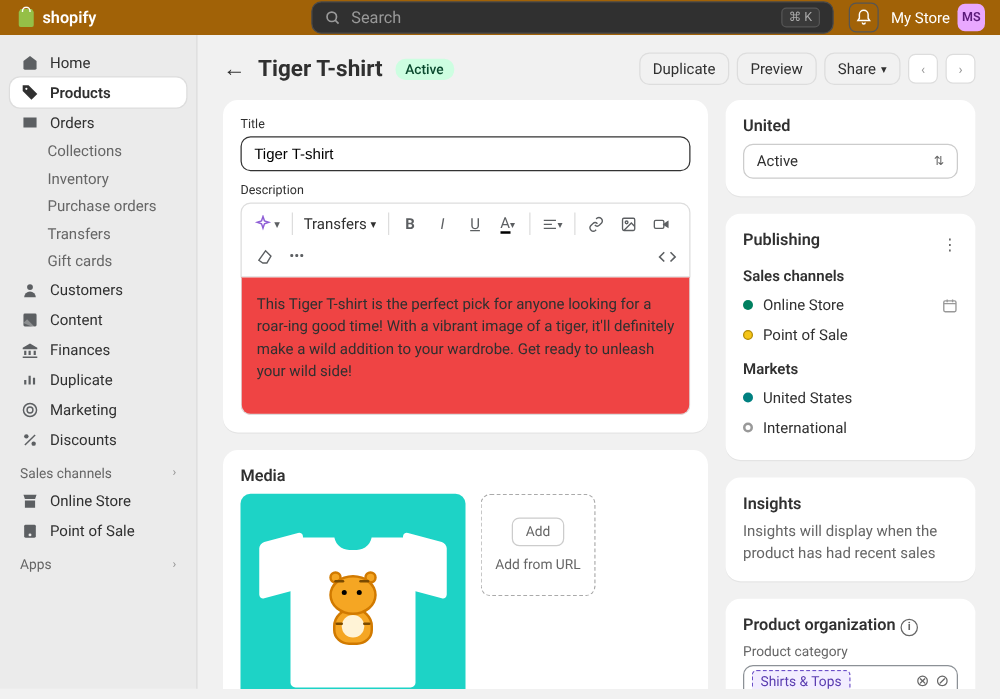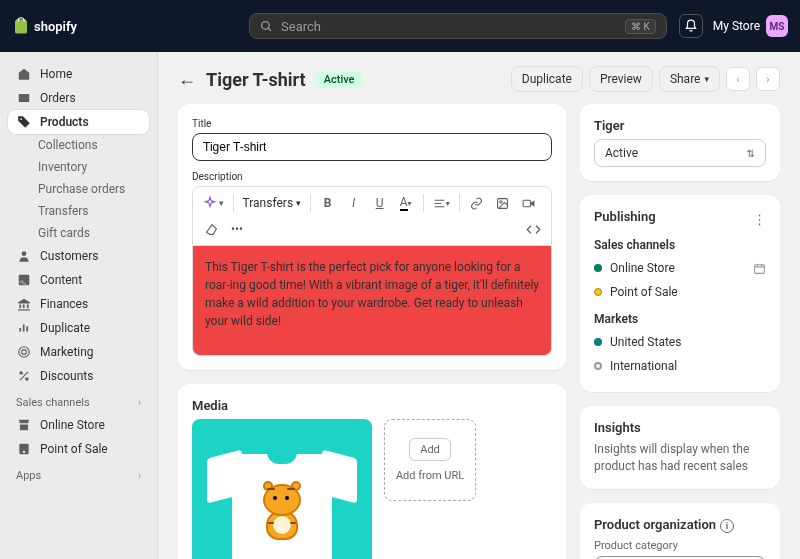--- a/index.html
+++ b/index.html
@@ -1,19 +1,19 @@
 <!DOCTYPE html>
 <html><head>
 <meta charset="utf-8">
 <style>
   * { box-sizing: border-box; margin: 0; padding: 0; }
   body { font-family: -apple-system, BlinkMacSystemFont, "Segoe UI", Roboto, sans-serif; background: #f1f1f1; font-size: 13px; color: #303030; width: 800px; height: 559px; overflow: hidden; }
   
   
-  .topbar { background: #0f172a; height: 52px; display: flex; align-items: center; padding: 0 12px; gap: 12px; }
+  .topbar { background: #a16207; height: 28px; display: flex; align-items: center; padding: 0 12px; gap: 12px; }
   .logo { display: flex; align-items: center; gap: 4px; color: #fff; font-weight: 600; }
   .logo svg { width: 18px; height: 18px; }
   .search-wrap { flex: 1; max-width: 420px; margin-left: 160px; }
   .search { background: #303030; border: 1px solid #4a4a4a; border-radius: 8px; height: 26px; display: flex; align-items: center; padding: 0 10px; color: #999; gap: 8px; }
   .search-kbd { margin-left: auto; background: #3a3a3a; border: 1px solid #555; padding: 1px 5px; border-radius: 4px; font-size: 10px; color: #aaa; }
   .top-right { margin-left: auto; display: flex; align-items: center; gap: 10px; }
   .bell { color: #fff; width: 24px; height: 24px; border: 1px solid #555; border-radius: 6px; display:flex;align-items:center;justify-content:center; }
   .store-btn { color: #fff; display: flex; align-items: center; gap: 6px; font-size: 12px; }
   .avatar { width: 22px; height: 22px; background: #e9a8ff; border-radius: 6px; display:flex;align-items:center;justify-content:center; font-size:10px; font-weight:600; color:#5a1a7a; }
 
@@ -125,36 +125,36 @@
 <div class="layout">
   <div class="sidebar">
     <div class="side-item">
         <span class="side-icon">
           <svg width="14" height="14" viewBox="0 0 24 24" fill="#5c5f62">
             <path d="M3 10l9-7 9 7v10a2 2 0 01-2 2H5a2 2 0 01-2-2V10z"></path>
           </svg>
         </span>
         <span>Home</span>
       </div>
-    <div class="side-item">
-        <span class="side-icon">
-          <svg width="14" height="14" viewBox="0 0 24 24" fill="#5c5f62">
-            <path d="M3 5h18v14H3zM3 10h18"></path>
-          </svg>
-        </span>
-        <span>Orders</span>
-      </div>
     <div class="side-item active">
         <span class="side-icon">
           <svg width="14" height="14" viewBox="0 0 24 24" fill="#303030">
             <path d="M2 2h8l12 12-8 8L2 10V2z"></path>
             <circle cx="7" cy="7" r="1.5" fill="#fff"></circle>
           </svg>
         </span>
         <span>Products</span>
+      </div>
+    <div class="side-item">
+        <span class="side-icon">
+          <svg width="14" height="14" viewBox="0 0 24 24" fill="#5c5f62">
+            <path d="M3 5h18v14H3zM3 10h18"></path>
+          </svg>
+        </span>
+        <span>Orders</span>
       </div>
     <div class="side-sub">Collections</div>
     <div class="side-sub">Inventory</div>
     <div class="side-sub">Purchase orders</div>
     <div class="side-sub">Transfers</div>
     <div class="side-sub">Gift cards</div>
     <div class="side-item">
         <span class="side-icon">
           <svg width="14" height="14" viewBox="0 0 24 24" fill="#5c5f62">
             <circle cx="12" cy="8" r="4"></circle>
@@ -358,21 +358,21 @@
             <div class="media-upload">
               <div class="add-btn">Add</div>
               <span>Add from URL</span>
             </div>
           </div>
         </div>
       </div>
 
       <div class="col-side">
         <div class="card">
-          <div class="label-bold">Tiger</div>
+          <div class="label-bold">United</div>
           <div class="select">
             <span>Active</span>
             <span style="font-size:10px;color:#666;">⇅</span>
           </div>
         </div>
 
         <div class="card">
           <div style="display:flex;align-items:center;">
             <div class="label-bold">Publishing</div>
             <span class="more-icon">⋮</span>

